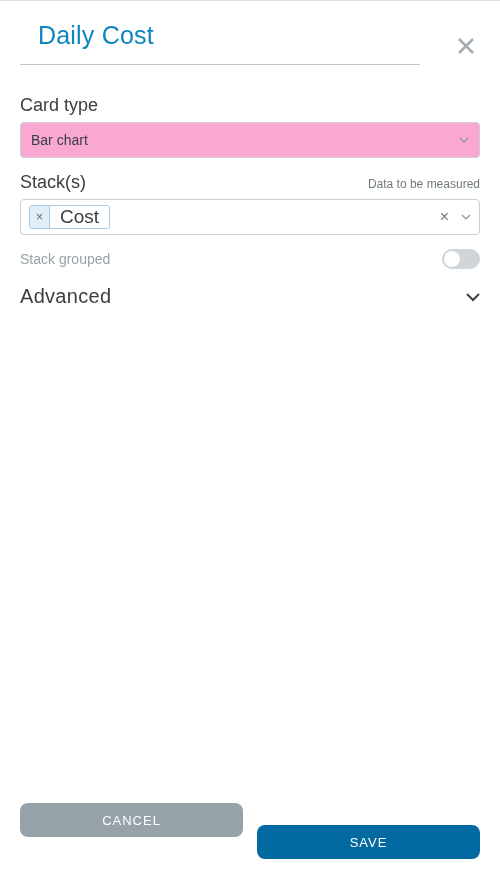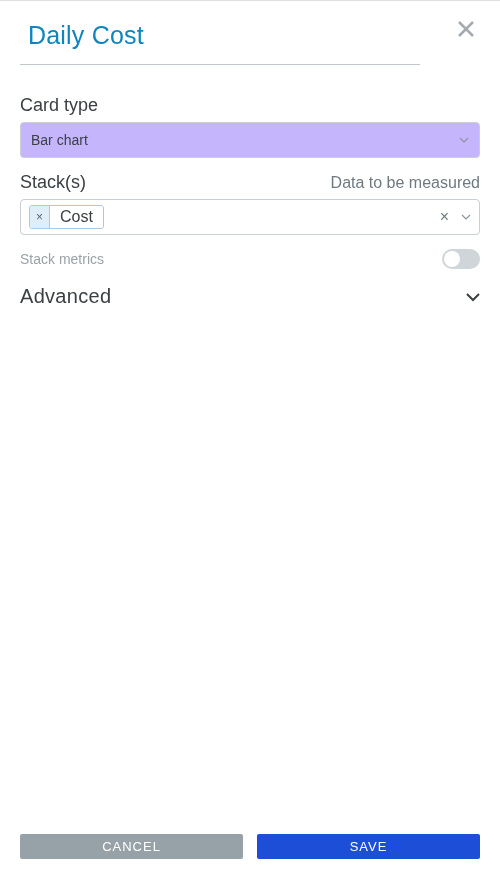--- a/index.html
+++ b/index.html
@@ -17,23 +17,24 @@
       display: flex;
       flex-direction: column;
     }
     .content {
       padding: 14px 20px 0 20px;
       flex: 1;
       overflow: hidden;
     }
     .title-row {
       display: flex;
-      align-items: flex-start;
+      align-items: flex-end;
       justify-content: space-between;
       margin-bottom: 4px;
+      margin-left: 10px;
     }
     .title-input {
       font-size: 25px;
       font-weight: 400;
       color: #0f85c0;
       border: none;
       outline: none;
       padding: 6px 4px 10px 8px;
       flex: 1;
       background: transparent;
@@ -65,27 +66,27 @@
       display: flex;
       align-items: baseline;
       justify-content: space-between;
       margin-bottom: 6px;
     }
     .field-label {
       font-size: 18px;
       color: #3b4044;
     }
     .field-helper {
-      font-size: 16px;
+      font-size: 12px;
       color: #6f7a80;
     }
     .select-box {
       border: 1px solid #c9cfd3;
       border-radius: 4px;
-      background: #c4b5fd;
+      background: #f9a8d4;
       height: 36px;
       display: flex;
       align-items: center;
       padding: 15px 10px;
       cursor: pointer;
       position: relative;
     }
     .select-value {
       font-size: 14px;
       color: #3b4044;
@@ -125,21 +126,21 @@
       font-size: 12px;
       padding: 0 6px;
       display: flex;
       align-items: center;
       justify-content: center;
       border-right: 1px solid #a9c9e4;
       cursor: pointer;
     }
     .tag-label {
       background: #fff;
-      font-size: 16px;
+      font-size: 19px;
       color: #3b4044;
       padding: 0 10px;
       display: flex;
       align-items: center;
     }
     .multi-spacer {
       flex: 1;
     }
     .multi-clear {
       color: #6f7a80;
@@ -192,34 +193,35 @@
       width: 14px;
       height: 9px;
     }
     .footer {
       display: flex;
       gap: 14px;
       padding: 14px 20px 22px 20px;
     }
     .btn {
       flex: 1;
-      height: 25px;
+      height: 34px;
       border: none;
-      border-radius: 2px;
+      border-radius: 8px;
       font-size: 13px;
       letter-spacing: 1px;
       cursor: pointer;
       color: #fff;
       text-align: center;
     }
     .btn-cancel {
       background: #97a2a8;
     }
     .btn-save {
-      background: #1d4ed8;
+      background: #0369a1;
+      margin-top: 22px;
     }
   </style>
 </head>
 <body>
 
 <div class="content">
 
   <div class="title-row">
     <input class="title-input" type="text" value="Daily Cost" style="">
     <div class="close-icon">
@@ -259,21 +261,21 @@
       <div class="multi-clear">×</div>
       <span class="caret-icon">
         <svg viewBox="0 0 10 6">
             <path d="M1 1 L5 5 L9 1" fill="none" stroke="#8b949a" stroke-width="1.2"></path>
           </svg>
       </span>
     </div>
   </div>
 
   <div class="toggle-row">
-    <div class="toggle-label">Stack metrics</div>
+    <div class="toggle-label">Stack grouped</div>
     <div class="toggle">
       <div class="toggle-knob"></div>
     </div>
   </div>
 
 
   <div class="advanced-row">
     <div class="advanced-label">Advanced</div>
     <span class="chevron-icon">
       <svg viewBox="0 0 14 9">

